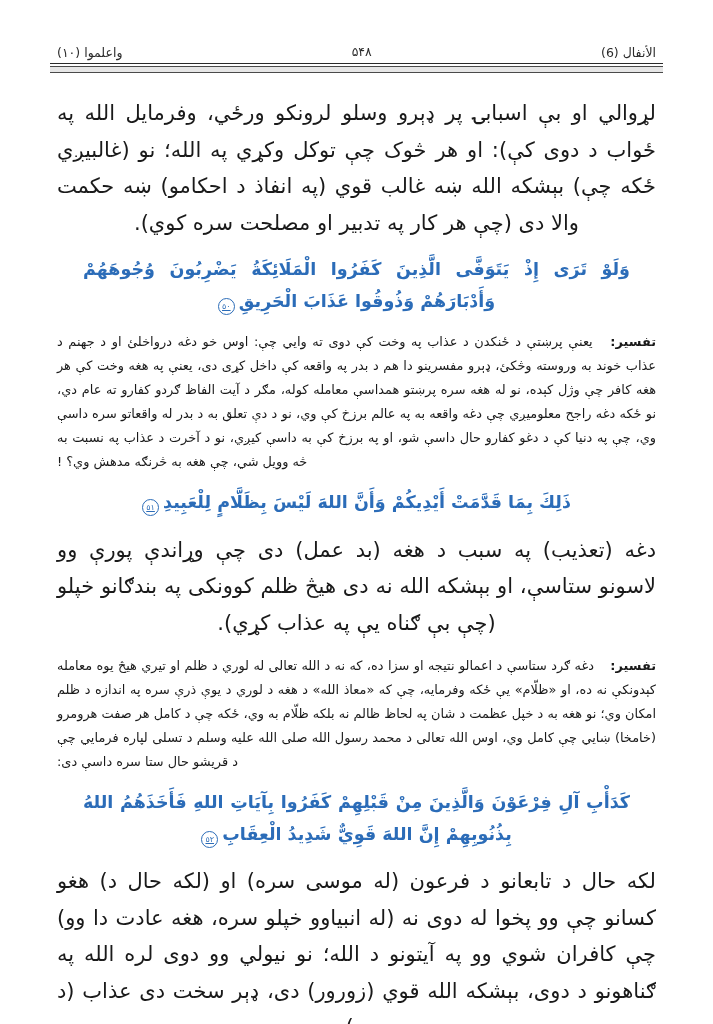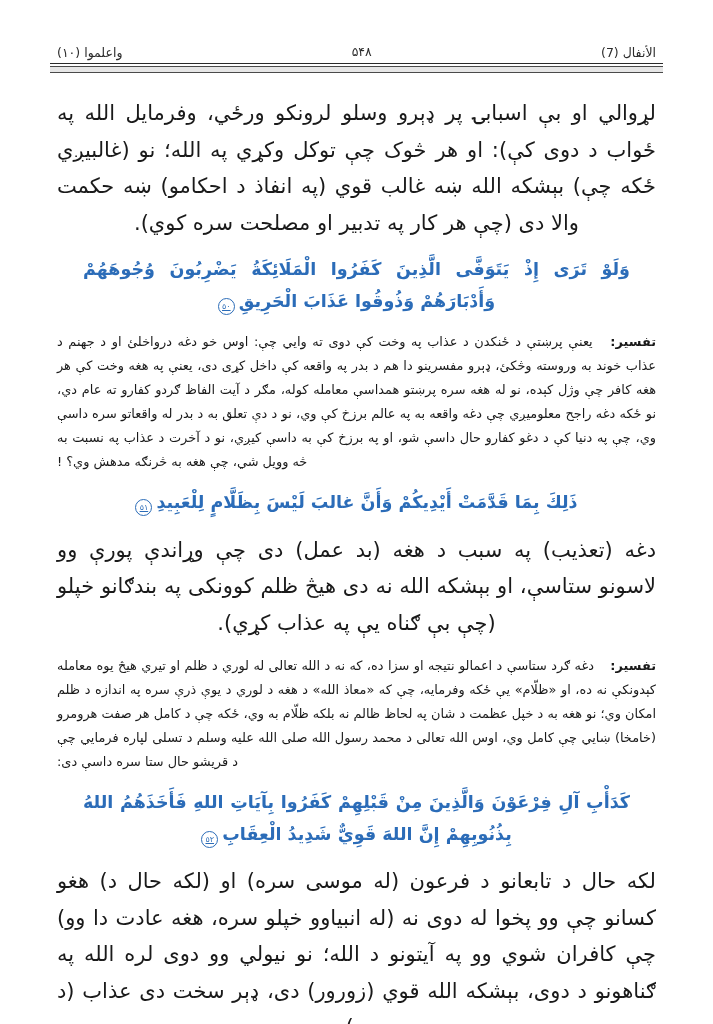--- a/index.html
+++ b/index.html
@@ -74,40 +74,40 @@
     color: var(--verse-blue);
     text-decoration: underline;
   }
 </style>
 </head>
 <body>
 
 <div class="page">
 
   <div class="header">
-    <span class="h-right">الأنفال (7)</span>
+    <span class="h-right">الأنفال (6)</span>
     <span class="h-center">۵۴۸</span>
     <span class="h-left">واعلموا (١٠)</span>
   </div>
 
   <div class="rules">
     <div class="rule-thin"></div>
     <div class="rule-band"></div>
   </div>
 
   <div class="content">
 
     <p class="trans"><span>لړوالي او بې اسبابۍ پر ډېرو وسلو لرونکو ورځي، وفرمايل الله په ځواب د دوی کې): او هر څوک چې توکل وکړي په الله؛ نو (غالبيږي ځکه چې) بېشکه الله ښه غالب قوي (په انفاذ د احکامو) ښه حکمت والا دی (چې هر کار په تدبير او مصلحت سره کوي).</span></p>
 
     <div class="verse"><span>وَلَوْ تَرَى إِذْ يَتَوَفَّى الَّذِينَ كَفَرُوا الْمَلَائِكَةُ يَضْرِبُونَ وُجُوهَهُمْ وَأَدْبَارَهُمْ وَذُوقُوا عَذَابَ الْحَرِيقِ</span><span class="ayah"><span>٥٠</span></span></div>
 
 
     <p class="tafsir"><span class="tafsir-label">تفسير:</span> <span>يعنې پرښتې د ځنکدن د عذاب په وخت کې دوی ته وايي چې: اوس خو دغه درواخلئ او د جهنم د عذاب خوند به وروسته وڅکئ، ډېرو مفسرينو دا هم د بدر په واقعه کې داخل کړی دی، يعنې په هغه وخت کې هر هغه کافر چې وژل کېده، نو له هغه سره پرښتو همداسې معامله کوله، مګر د آيت الفاظ ګردو کفارو ته عام دي، نو ځکه دغه راجح معلوميږي چې دغه واقعه به په عالم برزخ کې وي، نو د دې تعلق به د بدر له واقعاتو سره داسې وي، چې په دنيا کې د دغو کفارو حال داسې شو، او په برزخ کې به داسې کيږي، نو د آخرت د عذاب په نسبت به څه وويل شي، چې هغه به څرنګه مدهش وي؟ !</span></p>
 
-    <div class="verse"><span>ذَلِكَ بِمَا قَدَّمَتْ أَيْدِيكُمْ وَأَنَّ غالبَ لَيْسَ بِظَلَّامٍ لِلْعَبِيدِ</span><span class="ayah"><span>٥١</span></span></div>
+    <div class="verse"><span>ذَلِكَ بِمَا قَدَّمَتْ أَيْدِيكُمْ وَأَنَّ اللهَ لَيْسَ بِظَلَّامٍ لِلْعَبِيدِ</span><span class="ayah"><span>٥١</span></span></div>
 
     <p class="trans"><span>دغه (تعذيب) په سبب د هغه (بد عمل) دی چې وړاندې پورې وو لاسونو ستاسې، او بېشکه الله نه دی هيڅ ظلم کوونکی په بندګانو خپلو (چې بې ګناه يې په عذاب کړي).</span></p>
 
     <p class="tafsir"><span class="tafsir-label">تفسير:</span> <span>دغه ګرد ستاسې د اعمالو نتيجه او سزا ده، که نه د الله تعالی له لوري د ظلم او تيري هيڅ يوه معامله کېدونکې نه ده، او «ظلّام» يې ځکه وفرمايه، چې که «معاذ الله» د هغه د لوري د يوې ذرې سره په اندازه د ظلم امکان وي؛ نو هغه به د خپل عظمت د شان په لحاظ ظالم نه بلکه ظلّام به وي، ځکه چې د کامل هر صفت هرومرو (خامخا) ښايي چې کامل وي، اوس الله تعالی د محمد رسول الله صلی الله عليه وسلم د تسلی لپاره فرمايي چې د قريشو حال ستا سره داسې دی:</span></p>
 
     <div class="verse"><span>كَدَأْبِ آلِ فِرْعَوْنَ وَالَّذِينَ مِنْ قَبْلِهِمْ كَفَرُوا بِآيَاتِ اللهِ فَأَخَذَهُمُ اللهُ بِذُنُوبِهِمْ إِنَّ اللهَ قَوِيٌّ شَدِيدُ الْعِقَابِ</span><span class="ayah"><span>٥٢</span></span></div>
 
     <p class="trans"><span>لکه حال د تابعانو د فرعون (له موسی سره) او (لکه حال د) هغو کسانو چې وو پخوا له دوی نه (له انبياوو خپلو سره، هغه عادت دا وو) چې کافران شوي وو په آيتونو د الله؛ نو نيولي وو دوی لره الله په ګناهونو د دوی، بېشکه الله قوي (زورور) دی، ډېر سخت دی عذاب (د ده).</span></p>
 
 

